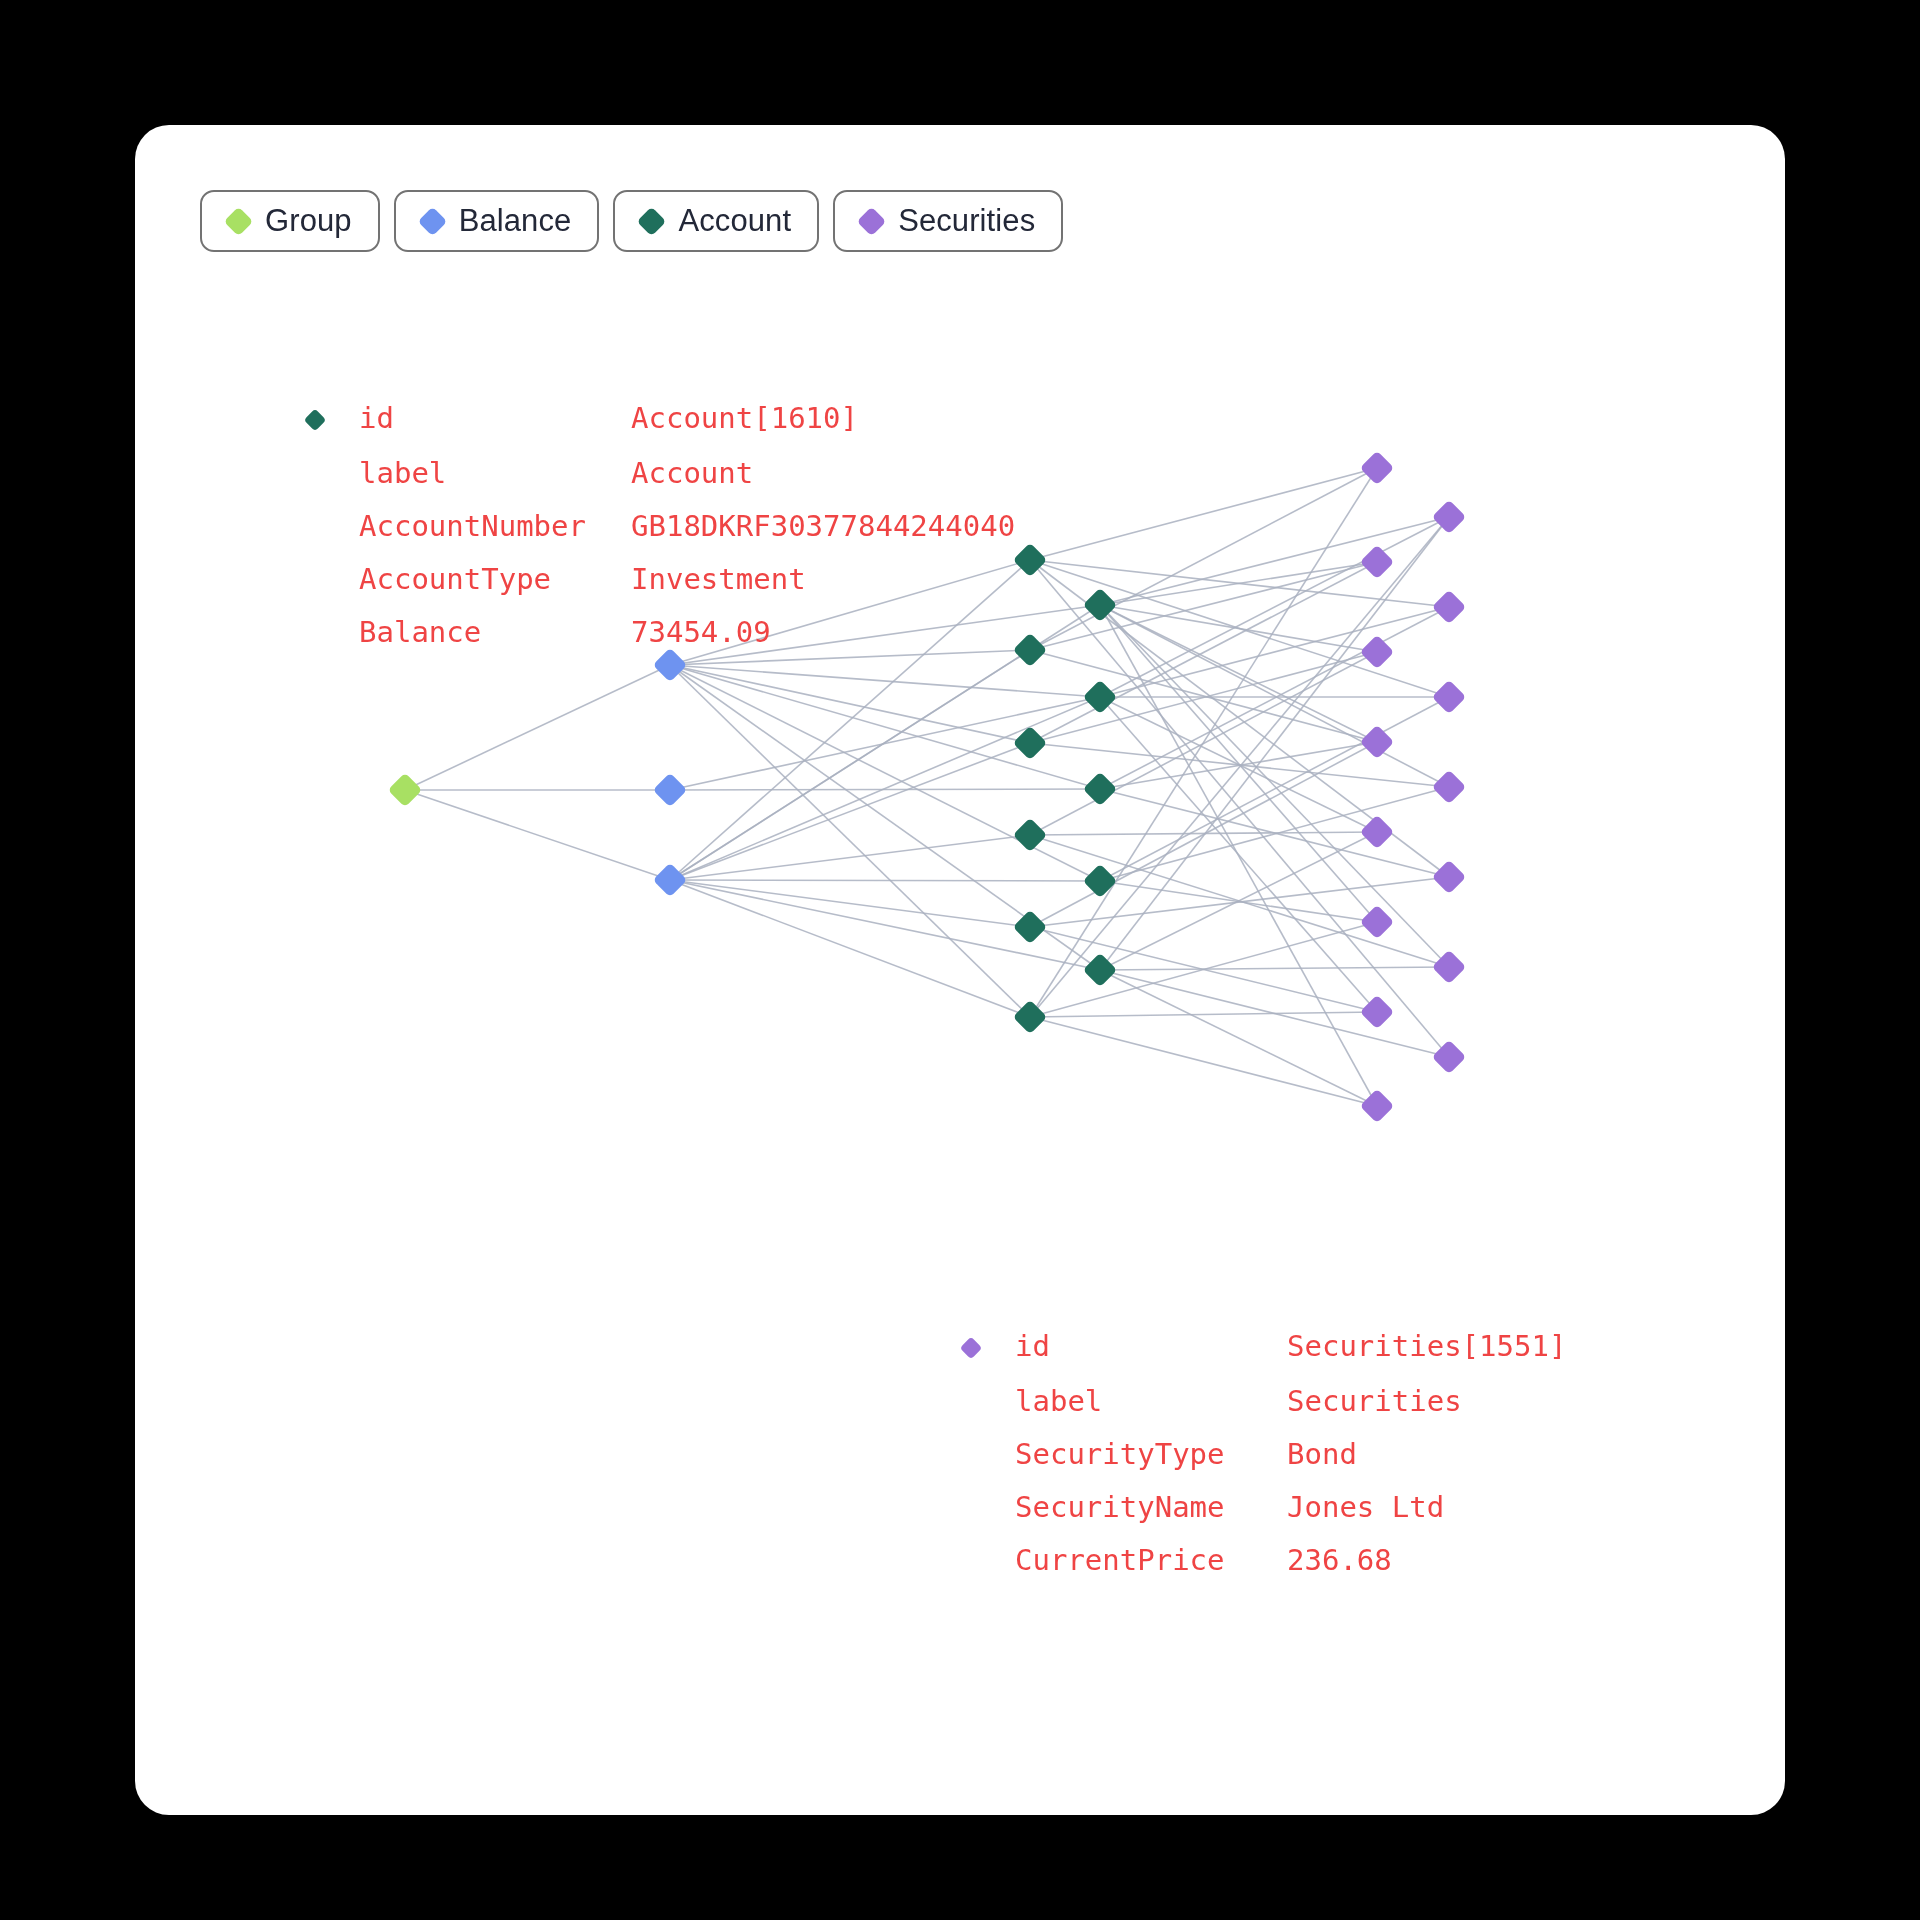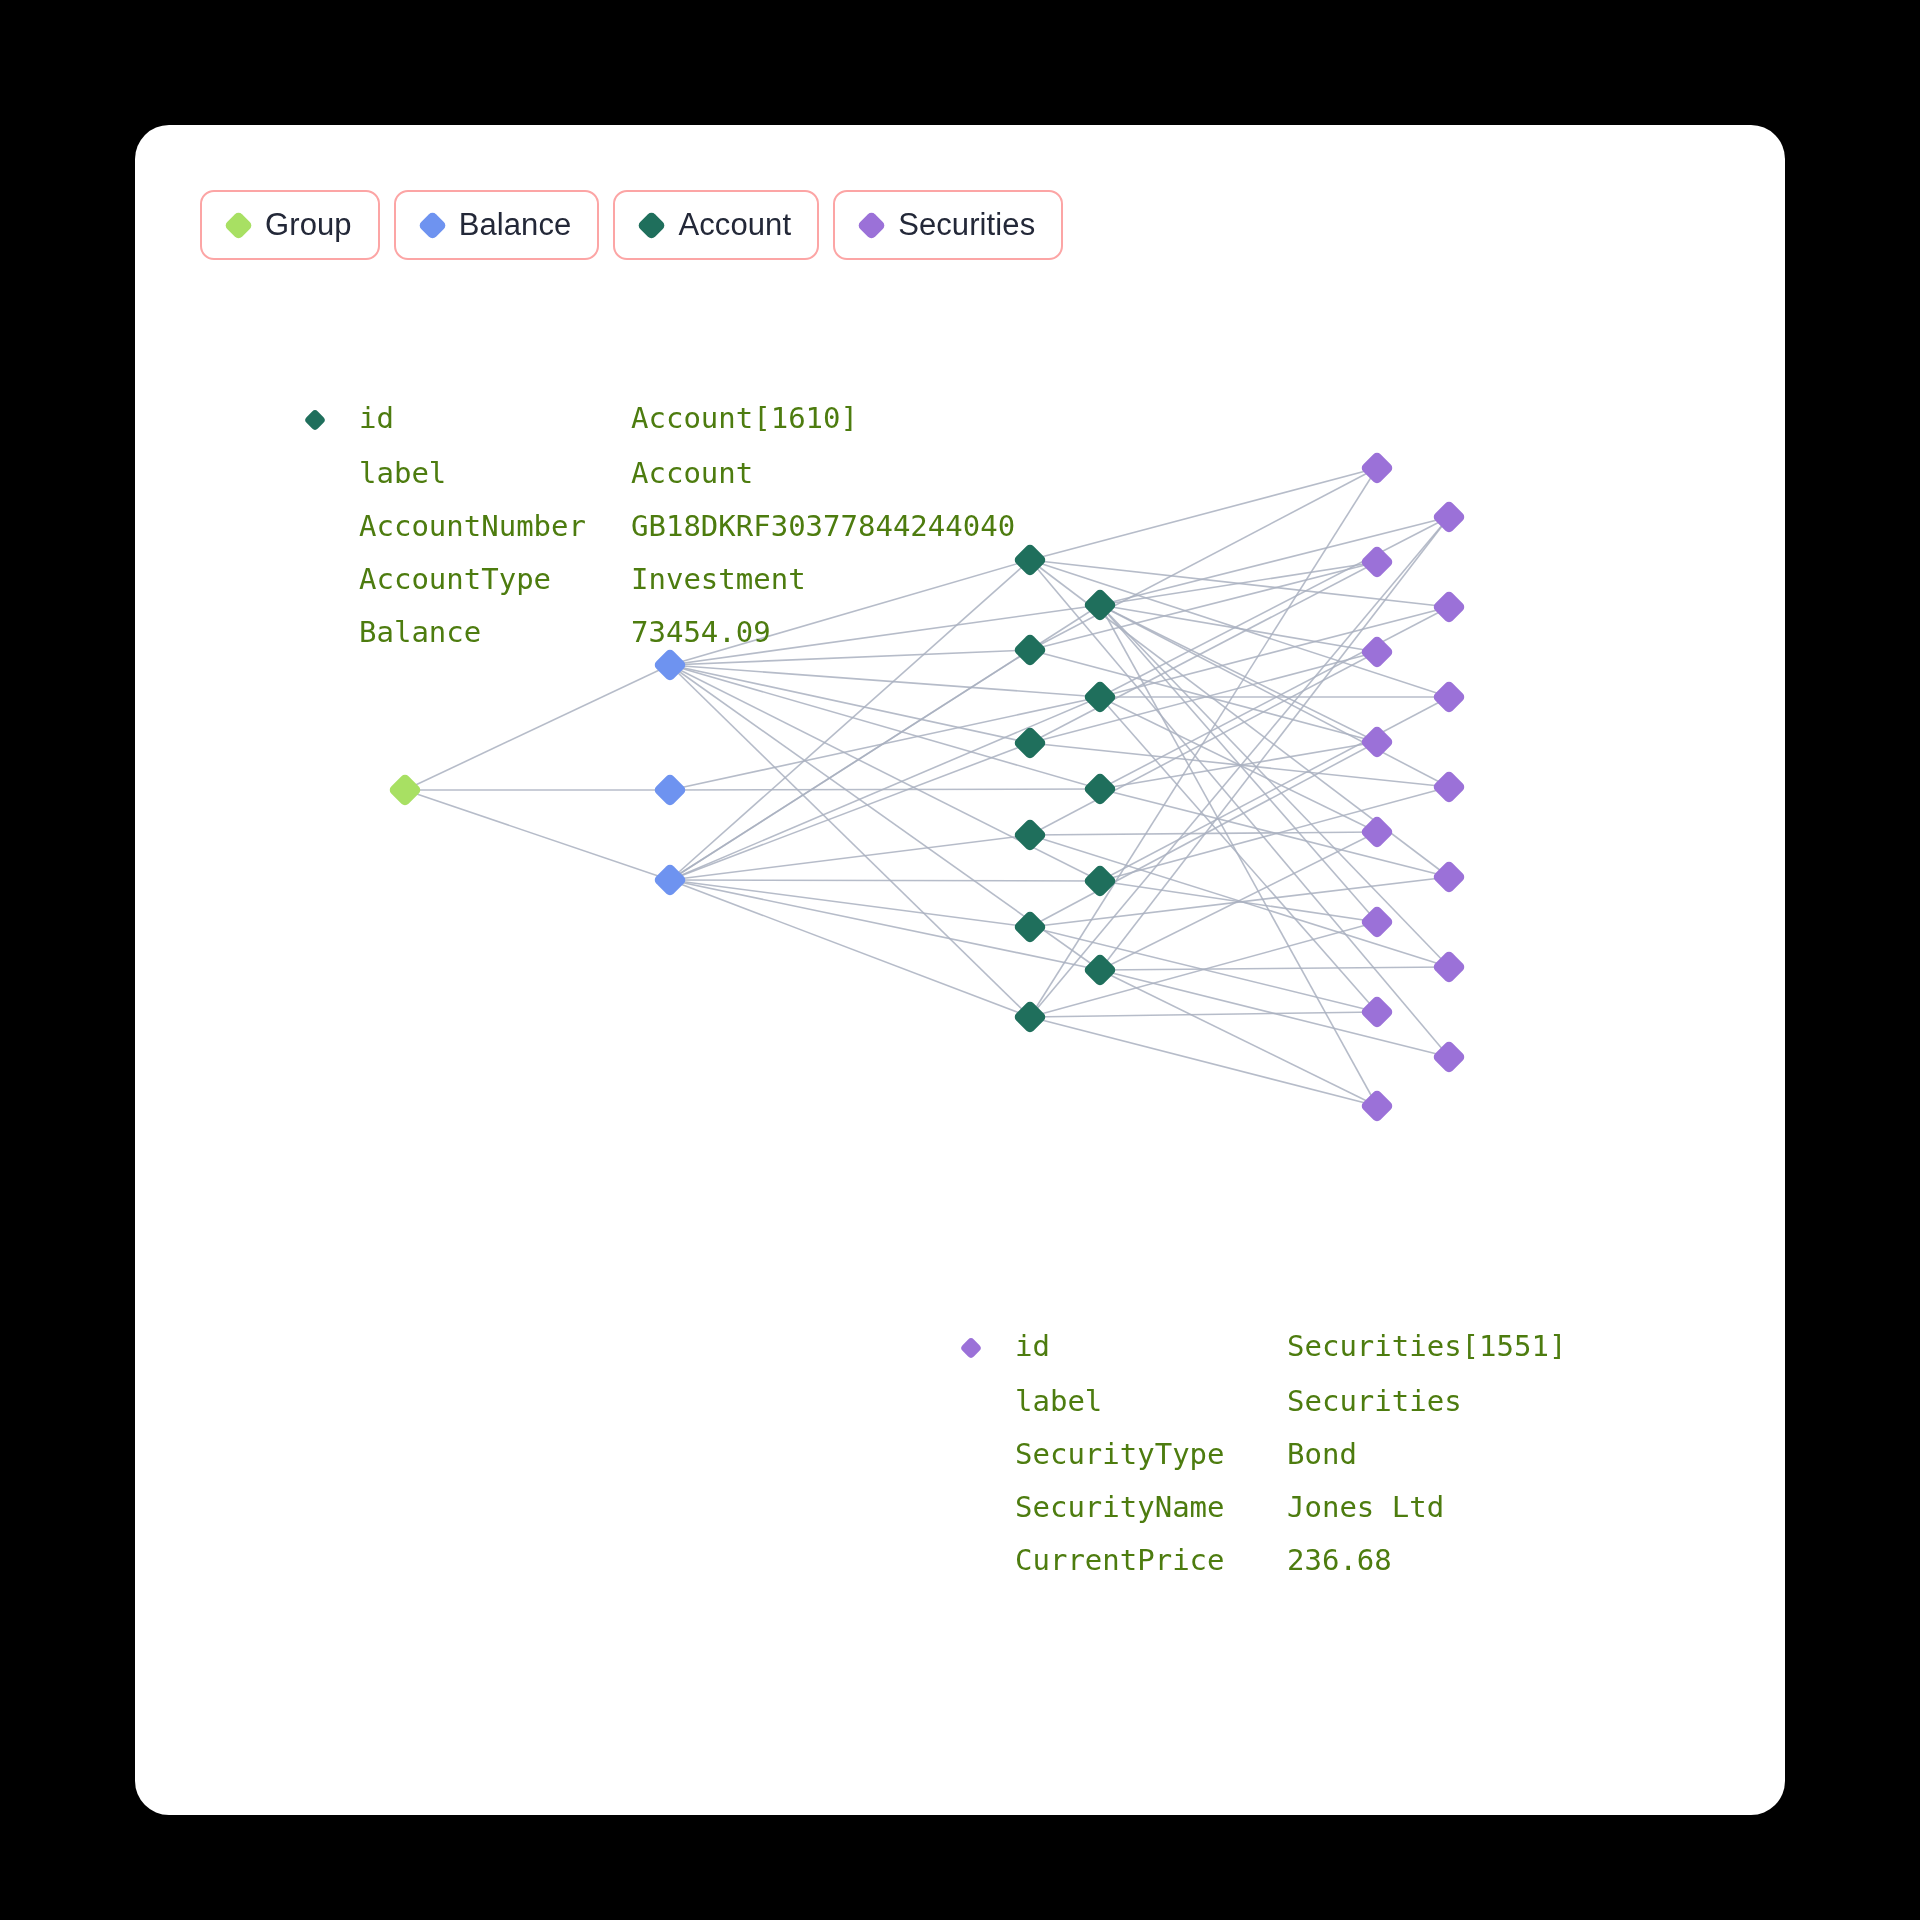--- a/index.html
+++ b/index.html
@@ -23,23 +23,23 @@
   .legend {
     position: absolute;
     left: 65px; top: 65px;
     display: flex;
     gap: 14px;
   }
   .legend-pill {
     display: flex;
     align-items: center;
     gap: 16px;
-    height: 70px;
+    height: 62px;
     padding: 0 26px;
-    border: 2px solid #fca5a5;
+    border: 2px solid #737373;
     border-radius: 14px;
     background: #ffffff;
     cursor: pointer;
   }
   .legend-label {
     font-size: 31px;
     color: #232838;
     letter-spacing: .1px;
     white-space: nowrap;
   }
@@ -52,21 +52,21 @@
     transform: rotate(45deg);
     flex: 0 0 auto;
   }
 
   
   .info {
     position: absolute;
     font-family: "DejaVu Sans Mono", "Liberation Mono", monospace;
     font-size: 29px;
     line-height: 42px;
-    color: #4d7c0f;
+    color: #ef4444;
     white-space: pre;
   }
   .info-top   { left: 172px;  top: 272px; }
   .info-bot   { left: 828px;  top: 1200px; }
 
   .info-row { display: flex; align-items: baseline; }
   .info-bullet {
     width: 52px;
     flex: 0 0 52px;
     display: flex;

